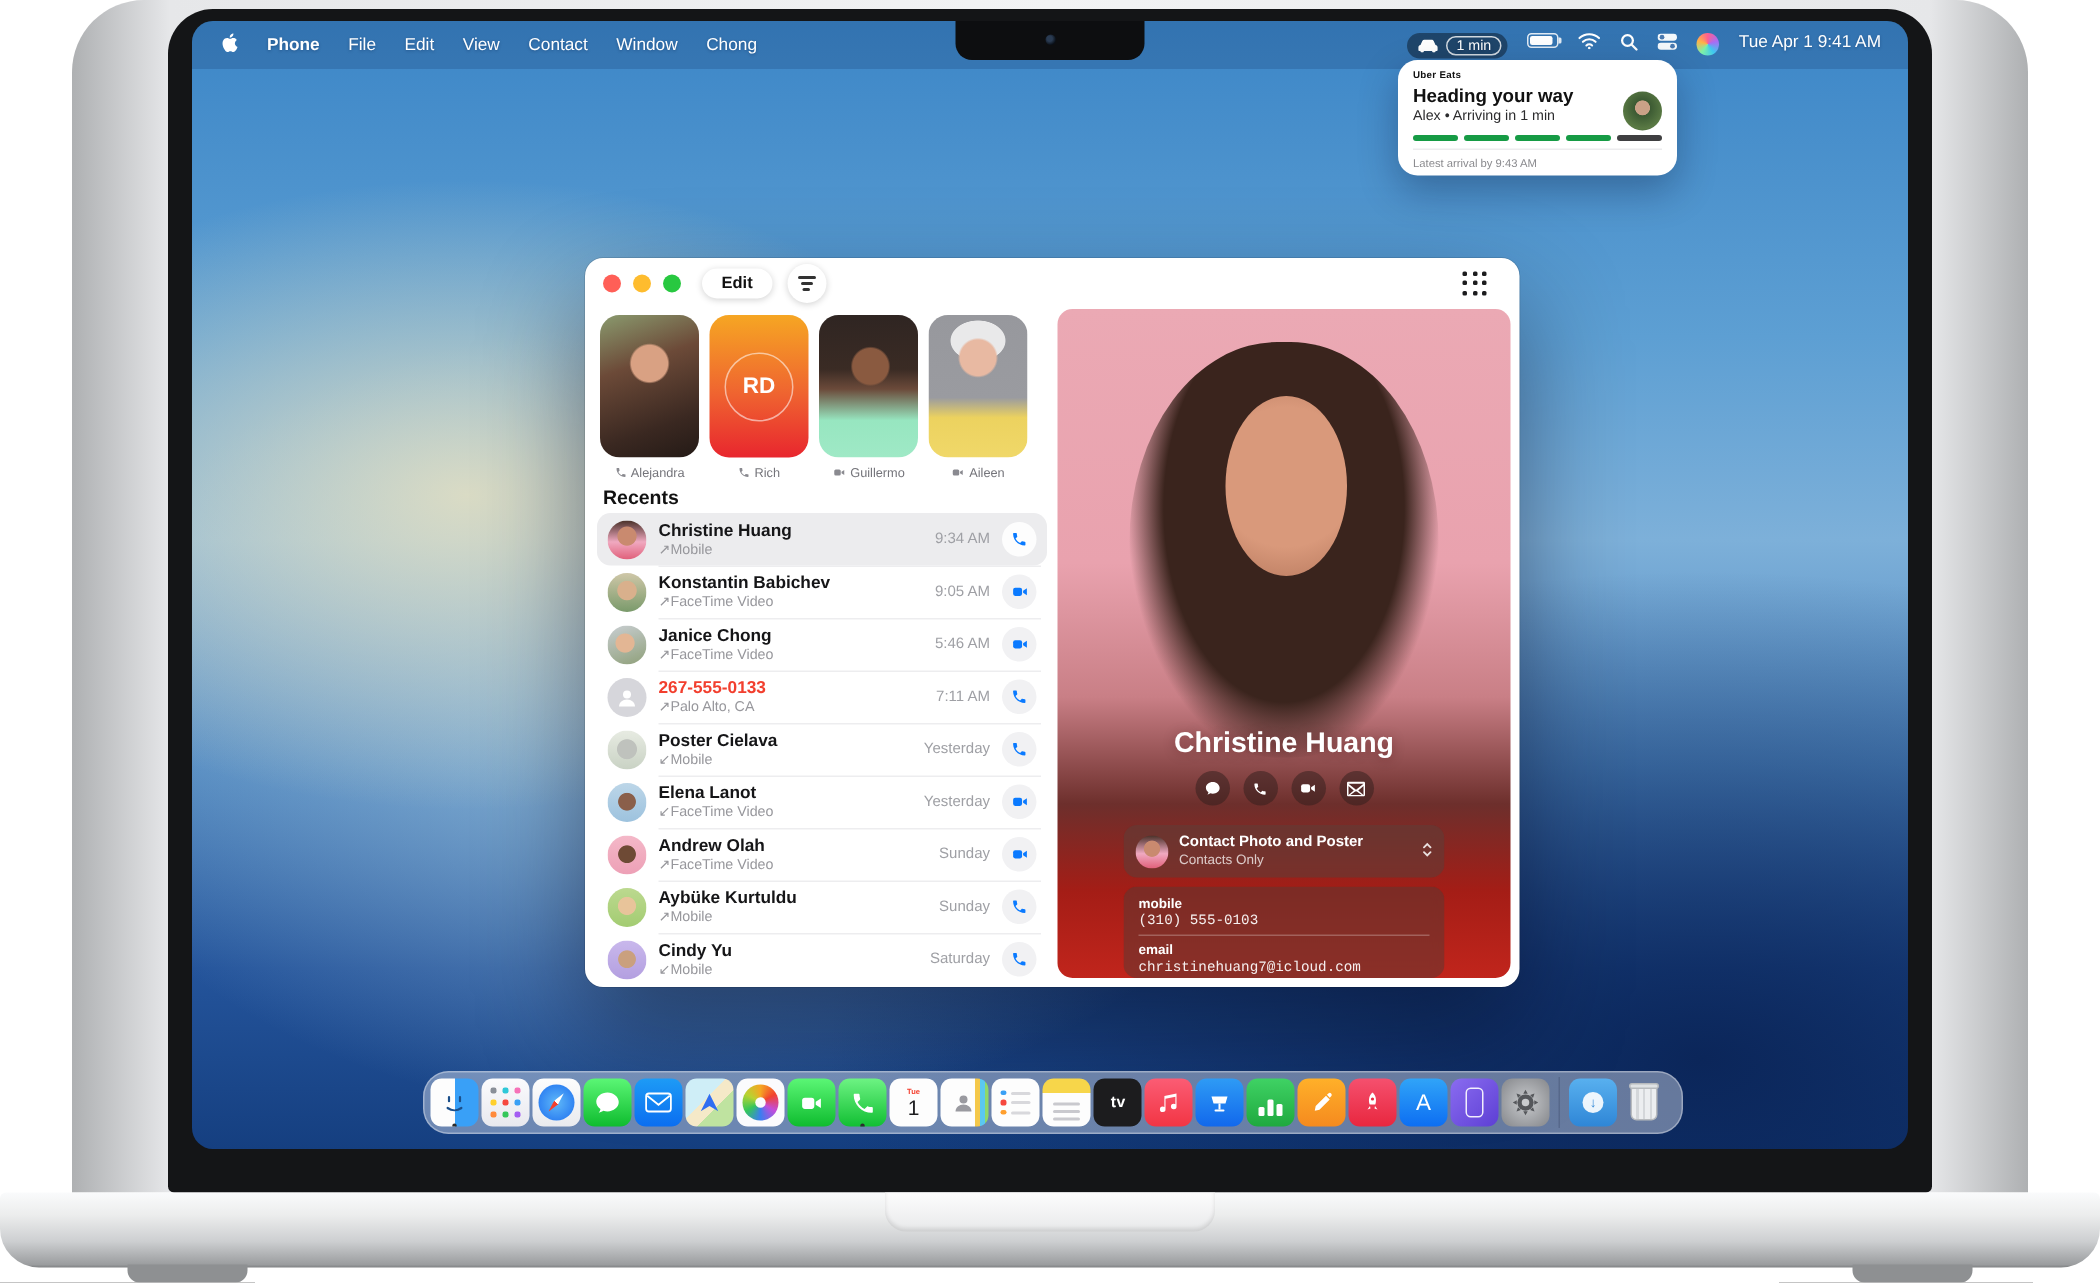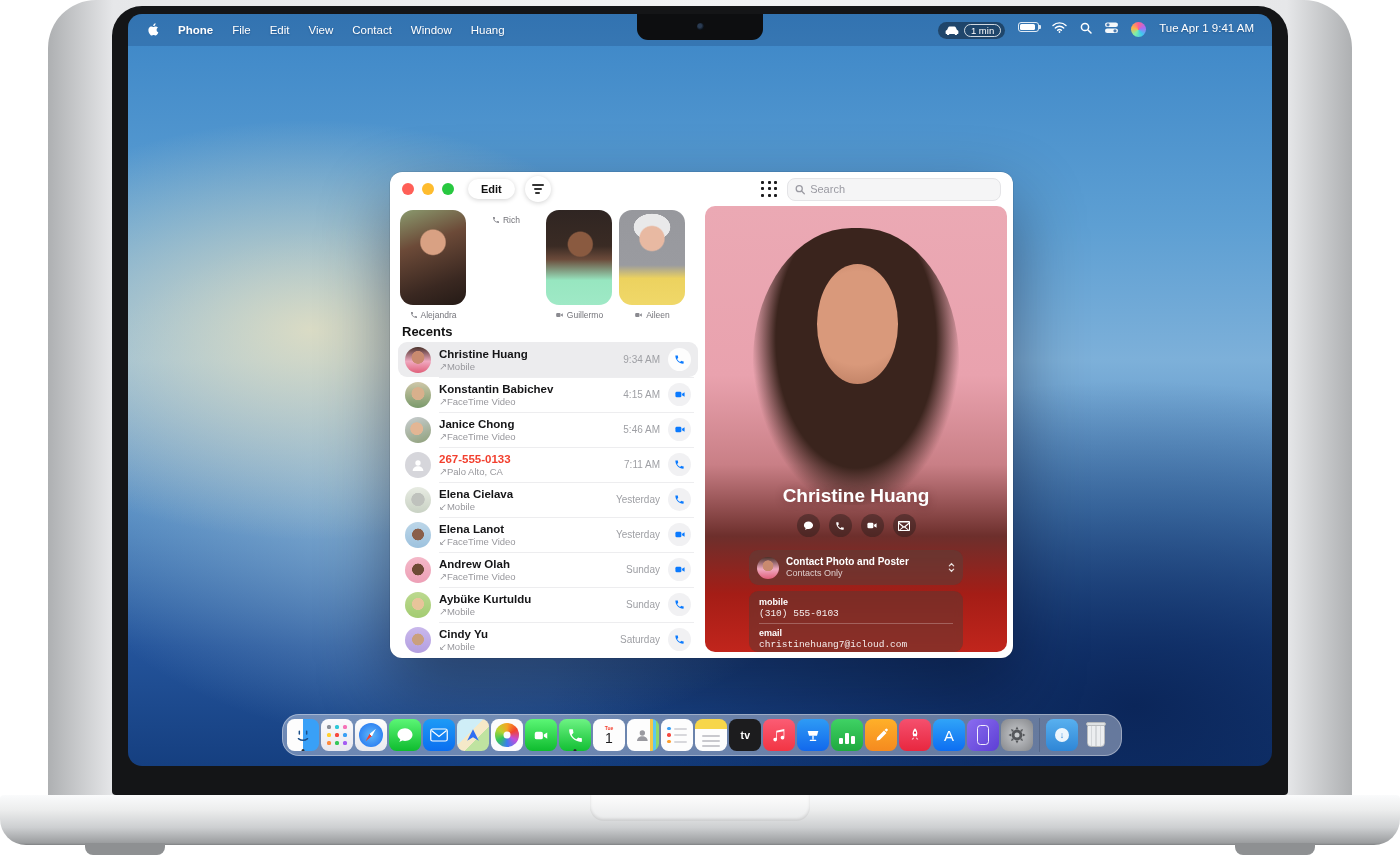--- a/index.html
+++ b/index.html
@@ -248,21 +248,21 @@
         <svg width="13" height="15" viewBox="0 0 13 15" fill="#fff">
             <path d="M10.6 7.9c0-1.5 1.2-2.2 1.3-2.3-.7-1-1.8-1.2-2.2-1.2-.9-.1-1.8.5-2.3.5-.5 0-1.2-.5-2-.5-1 0-2 .6-2.5 1.5-1.1 1.9-.3 4.6.8 6.1.5.8 1.1 1.6 1.9 1.6.8 0 1.1-.5 2-.5.9 0 1.2.5 2 .5.8 0 1.4-.8 1.9-1.5.6-.9.8-1.7.8-1.8 0 0-1.7-.6-1.7-2.4zM9 3.2c.4-.5.7-1.2.6-1.9-.6 0-1.4.4-1.8.9-.4.5-.7 1.2-.6 1.9.7 0 1.4-.4 1.8-.9z"></path>
           </svg>
       </span>
       <span class="app-name">Phone</span>
       <span>File</span>
       <span>Edit</span>
       <span>View</span>
       <span>Contact</span>
       <span>Window</span>
-      <span>Huang</span>
+      <span>Chong</span>
 
       <span class="mb-right">
         <span class="ride-pill">
           <svg width="14" height="9" viewBox="0 0 14 9" fill="#fff">
               <path d="M2 4 3.2 1.4A1.5 1.5 0 0 1 4.6.5h4.8c.6 0 1.1.3 1.4.9L12 4c.8.2 1.4.8 1.4 1.6v1.7c0 .4-.3.7-.7.7h-.6a1.2 1.2 0 0 1-2.4 0H4.3a1.2 1.2 0 0 1-2.4 0h-.6c-.4 0-.7-.3-.7-.7V5.6C.6 4.8 1.2 4.2 2 4z"></path>
             </svg>
           <span class="ride-eta">1 min</span>
         </span>
         <span class="battery"></span>
         <span>
@@ -287,20 +287,34 @@
         </span>
         <span class="siri-orb"></span>
         <span class="mb-time">Tue Apr 1  9:41 AM</span>
       </span>
     </div>
 
     <div class="notch">
       <span class="cam"></span>
     </div>
 
+    <div class="widget">
+      <div class="widget-app">Uber Eats</div>
+      <div class="widget-title">Heading your way</div>
+      <div class="widget-sub">Alex • Arriving in 1 min</div>
+      <div class="widget-avatar"></div>
+      <div class="widget-progress">
+        <span></span>
+          <span></span>
+          <span></span>
+          <span></span>
+          <span class="pending"></span>
+      </div>
+      <div class="widget-footer">Latest arrival by 9:43 AM</div>
+    </div>
 
     <div class="app-window">
       <div class="win-header">
         <span class="traffic">
           <span class="tl red"></span>
           <span class="tl yellow"></span>
           <span class="tl green"></span>
         </span>
         <span class="edit-btn">Edit</span>
         <span class="filter-btn">
@@ -312,40 +326,36 @@
           <b></b>
             <b></b>
             <b></b>
             <b></b>
             <b></b>
             <b></b>
             <b></b>
             <b></b>
             <b></b>
         </span>
-        <span class="search-field">
-          <svg width="11" height="11" viewBox="0 0 12 12" fill="none" stroke="#9a9aa2" stroke-width="1.5" stroke-linecap="round">
-              <circle cx="5" cy="5" r="3.6"></circle>
-              <path d="M8 8l3 3"></path>
-            </svg>
-          <input value="" placeholder="Search" style="">
-        </span>
       </div>
 
       <div class="favorites">
         <div class="fav-tile">
           <div class="fav-img fav-alejandra"></div>
           <div class="fav-label">
             <svg width="8" height="8" viewBox="0 0 24 24" fill="#8a8a90">
                 <path d="M6.6 10.8c1.5 2.9 3.7 5.1 6.6 6.6l2.2-2.2c.3-.3.7-.4 1-.2 1.1.4 2.3.6 3.6.6.6 0 1 .4 1 1V20c0 .6-.4 1-1 1C10.6 21 3 13.4 3 4c0-.6.4-1 1-1h3.5c.6 0 1 .4 1 1 0 1.2.2 2.4.6 3.6.1.3 0 .7-.2 1l-2.3 2.2z"></path>
               </svg>
             <span>Alejandra</span>
           </div>
         </div>
         <div class="fav-tile">
+          <div class="fav-img fav-rich">
+            <span class="monogram">RD</span>
+          </div>
           <div class="fav-label">
             <svg width="8" height="8" viewBox="0 0 24 24" fill="#8a8a90">
                 <path d="M6.6 10.8c1.5 2.9 3.7 5.1 6.6 6.6l2.2-2.2c.3-.3.7-.4 1-.2 1.1.4 2.3.6 3.6.6.6 0 1 .4 1 1V20c0 .6-.4 1-1 1C10.6 21 3 13.4 3 4c0-.6.4-1 1-1h3.5c.6 0 1 .4 1 1 0 1.2.2 2.4.6 3.6.1.3 0 .7-.2 1l-2.3 2.2z"></path>
               </svg>
             <span>Rich</span>
           </div>
         </div>
         <div class="fav-tile">
           <div class="fav-img fav-guillermo"></div>
           <div class="fav-label">
@@ -384,21 +394,21 @@
               </svg>
             </span>
         </div>
 
         <div class="recent-row">
           <span class="rc-avatar av-konstantin"></span>
           <span class="rc-text">
               <span class="rc-name">Konstantin Babichev</span>
               <span class="rc-sub">↗FaceTime Video</span>
             </span>
-          <span class="rc-time">4:15 AM</span>
+          <span class="rc-time">9:05 AM</span>
           <span class="rc-call">
               <svg width="12" height="11" viewBox="0 0 24 24" fill="#0a7aff">
                 <rect x="2" y="6" width="13" height="12" rx="3"></rect>
                 <path d="M16.5 10.5 22 7v10l-5.5-3.5z"></path>
               </svg>
             </span>
         </div>
 
         <div class="recent-row">
           <span class="rc-avatar av-janice"></span>
@@ -430,21 +440,21 @@
           <span class="rc-call">
               <svg width="11" height="11" viewBox="0 0 24 24" fill="#0a7aff">
                 <path d="M6.6 10.8c1.5 2.9 3.7 5.1 6.6 6.6l2.2-2.2c.3-.3.7-.4 1-.2 1.1.4 2.3.6 3.6.6.6 0 1 .4 1 1V20c0 .6-.4 1-1 1C10.6 21 3 13.4 3 4c0-.6.4-1 1-1h3.5c.6 0 1 .4 1 1 0 1.2.2 2.4.6 3.6.1.3 0 .7-.2 1l-2.3 2.2z"></path>
               </svg>
             </span>
         </div>
 
         <div class="recent-row">
           <span class="rc-avatar av-santa"></span>
           <span class="rc-text">
-              <span class="rc-name">Elena Cielava</span>
+              <span class="rc-name">Poster Cielava</span>
               <span class="rc-sub">↙Mobile</span>
             </span>
           <span class="rc-time">Yesterday</span>
           <span class="rc-call">
               <svg width="11" height="11" viewBox="0 0 24 24" fill="#0a7aff">
                 <path d="M6.6 10.8c1.5 2.9 3.7 5.1 6.6 6.6l2.2-2.2c.3-.3.7-.4 1-.2 1.1.4 2.3.6 3.6.6.6 0 1 .4 1 1V20c0 .6-.4 1-1 1C10.6 21 3 13.4 3 4c0-.6.4-1 1-1h3.5c.6 0 1 .4 1 1 0 1.2.2 2.4.6 3.6.1.3 0 .7-.2 1l-2.3 2.2z"></path>
               </svg>
             </span>
         </div>
 

